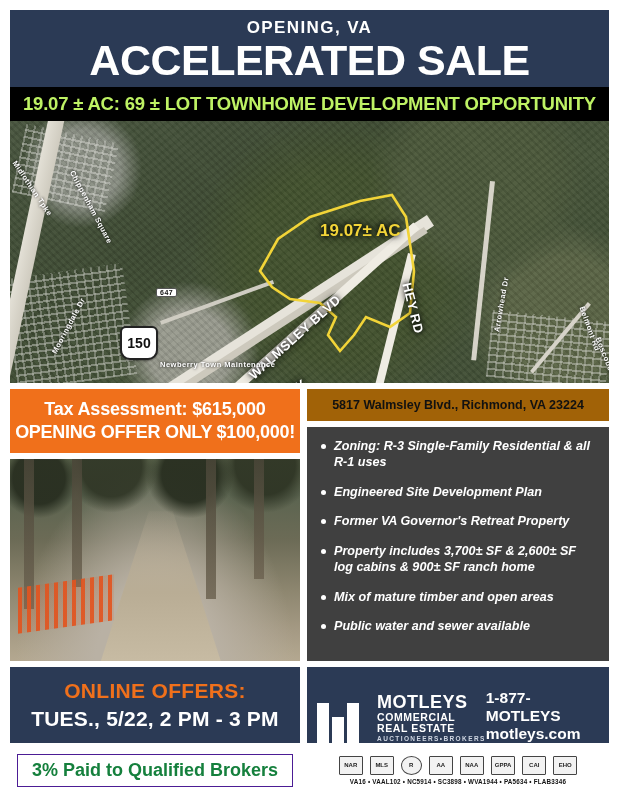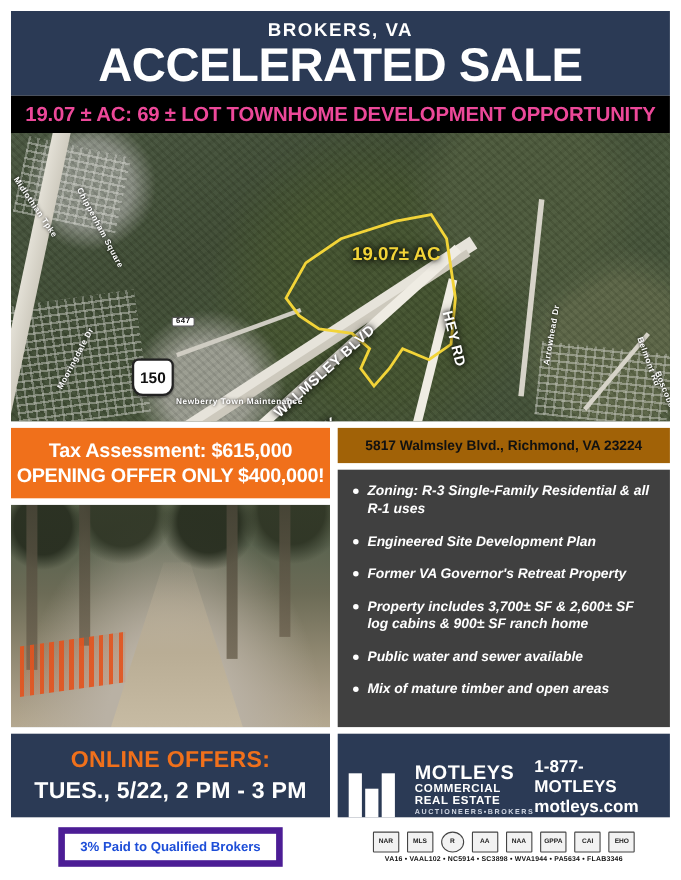--- a/index.html
+++ b/index.html
@@ -33,21 +33,21 @@
   .header .headline{
     font-size:43px;
     font-weight:bold;
     letter-spacing:-0.5px;
     line-height:0.98;
     margin:0;
     font-family:"Liberation Sans", sans-serif;
   }
   .subbar{
     background:#000000;
-    color:#ec4899;
+    color:#bef264;
     text-align:center;
     font-size:18.5px;
     font-weight:bold;
     letter-spacing:-0.2px;
     padding:6px 2px 6px 2px;
   }
 
   
   .map{
     position:relative;
@@ -291,23 +291,23 @@
 
   
   .bottom{
     display:flex;align-items:center;
     margin-top:7px;height:40px;
   }
   .brokers{
     width:290px;display:flex;align-items:center;justify-content:center;
   }
   .brokers .pill{
-    border:6px solid #4c1d95;
+    border:1px solid #4c1d95;
     padding:5px 14px;
-    font-size:12px;font-weight:bold;color:#1d4ed8;
+    font-size:18px;font-weight:bold;color:#15803d;
   }
   .assoc{
     flex:1;margin-left:7px;
     display:flex;flex-direction:column;align-items:center;justify-content:center;
   }
   .assoc-logos{display:flex;align-items:center;gap:7px;}
   .assoc-logos .al{
     border:1px solid #444;
     background:#f2f2f2;
     color:#222;
@@ -319,21 +319,21 @@
   }
   .assoc-logos .circle{border-radius:50%;width:13px;min-width:13px;}
   .licenses{font-size:6.3px;font-weight:bold;color:#111;margin-top:3px;letter-spacing:.2px;}
 </style>
 </head>
 <body>
 
 <div class="flyer">
 
   <div class="header">
-    <div class="city">BROKERS, VA</div>
+    <div class="city">OPENING, VA</div>
     <div class="headline">ACCELERATED SALE</div>
   </div>
   <div class="subbar">19.07 ± AC: 69 ± LOT TOWNHOME DEVELOPMENT OPPORTUNITY</div>
 
   <div class="map">
     <div class="map-bg"></div>
     <div class="map-tex"></div>
 
     <div class="houses" id="houses-left"></div>
     <div class="houses" id="houses-topleft"></div>
@@ -368,21 +368,21 @@
     <div class="rd-label lbl-tiny lbl-boscobel">Boscobel Rd</div>
     <div class="rd-label lbl-tiny lbl-newberry">Newberry Town Maintenance</div>
     <div class="rd-label lbl-tiny lbl-447">647</div>
   </div>
 
   <div class="midrow">
 
     <div class="leftcol">
       <div class="assess">
         <div class="l1">Tax Assessment: $615,000</div>
-        <div class="l2">OPENING OFFER ONLY $400,000!</div>
+        <div class="l2">OPENING OFFER ONLY $100,000!</div>
       </div>
 
       <div class="photo">
         <div class="photo-bg"></div>
         <div class="canopy"></div>
         <div class="tree" style="left:14px;"></div>
         <div class="tree" style="left:62px;height:128px;"></div>
         <div class="tree" style="left:196px;height:140px;"></div>
         <div class="tree" style="left:244px;height:120px;"></div>
         <div class="trail"></div>
@@ -391,22 +391,22 @@
     </div>
 
     <div class="rightcol">
       <div class="address">5817 Walmsley Blvd., Richmond, VA 23224</div>
       <div class="bullets">
         <ul>
           <li>Zoning: R-3 Single-Family Residential &amp; all R-1 uses</li>
           <li>Engineered Site Development Plan</li>
           <li>Former VA Governor's Retreat Property</li>
           <li>Property includes 3,700± SF &amp; 2,600± SF log cabins &amp; 900± SF ranch home</li>
+          <li>Mix of mature timber and open areas</li>
           <li>Public water and sewer available</li>
-          <li>Mix of mature timber and open areas</li>
         </ul>
       </div>
     </div>
   </div>
 
   <div class="footer">
     <div class="offers">
       <div class="o1">ONLINE OFFERS:</div>
       <div class="o2">TUES., 5/22, 2 PM - 3 PM</div>
     </div>

